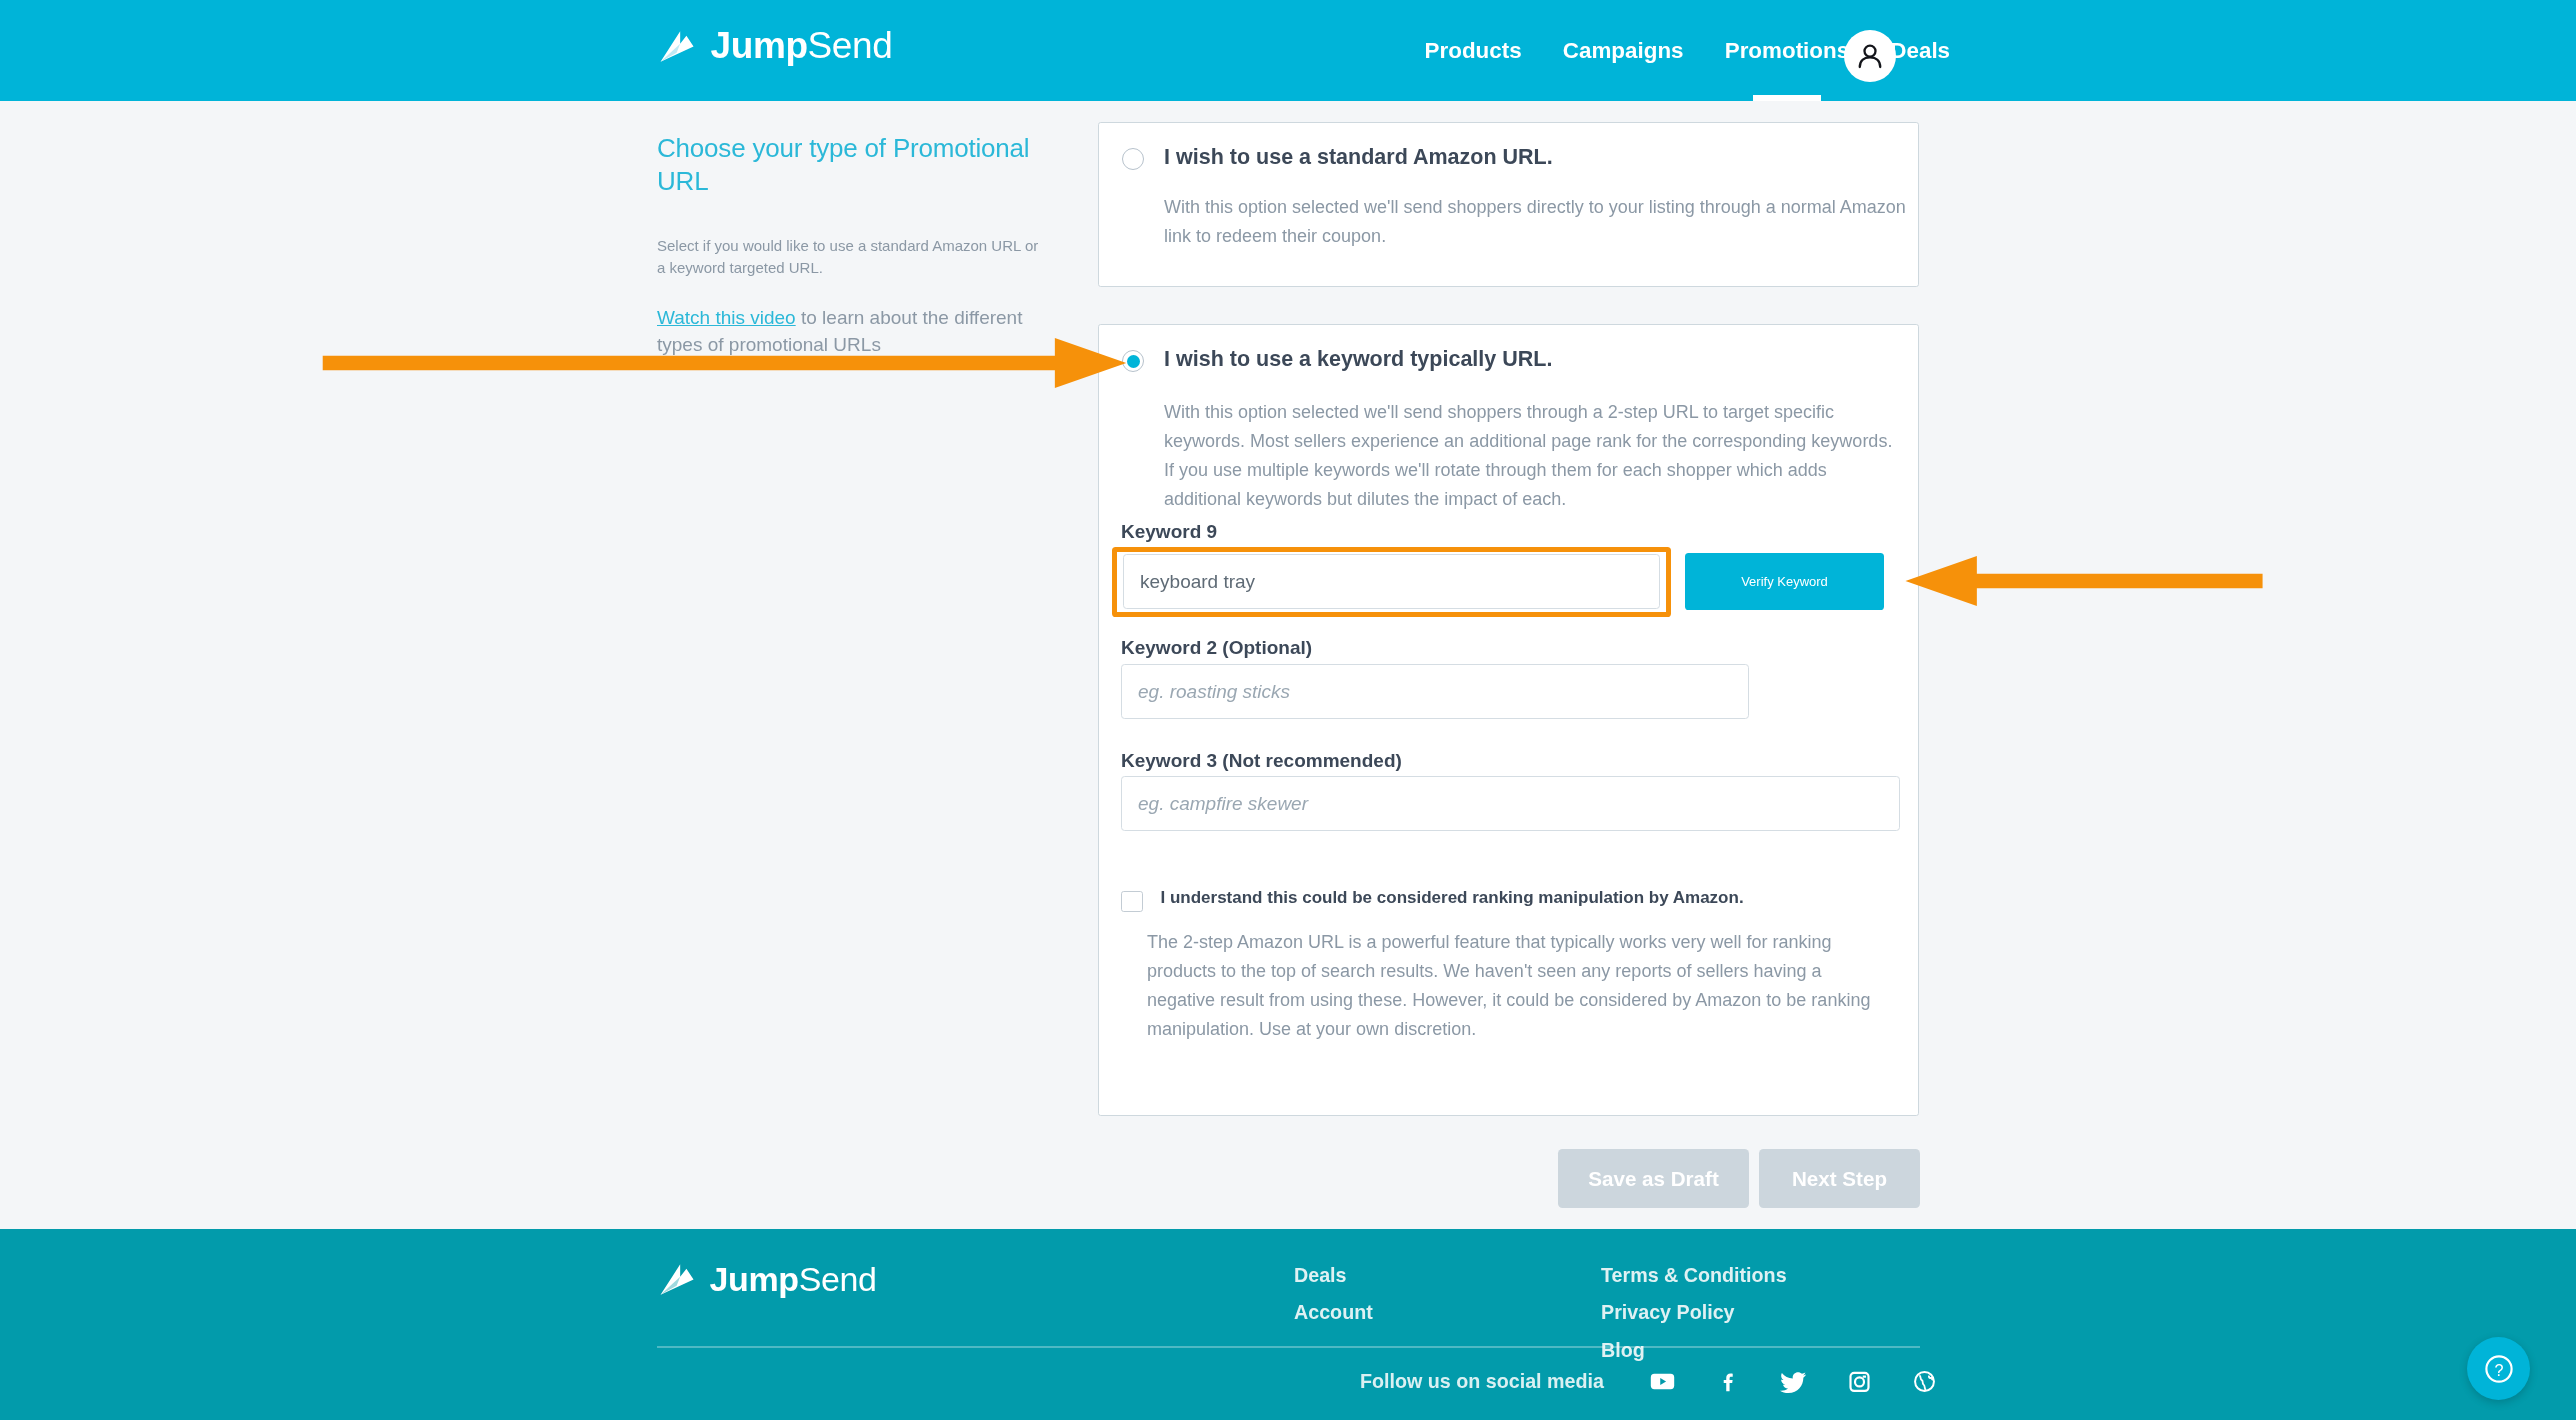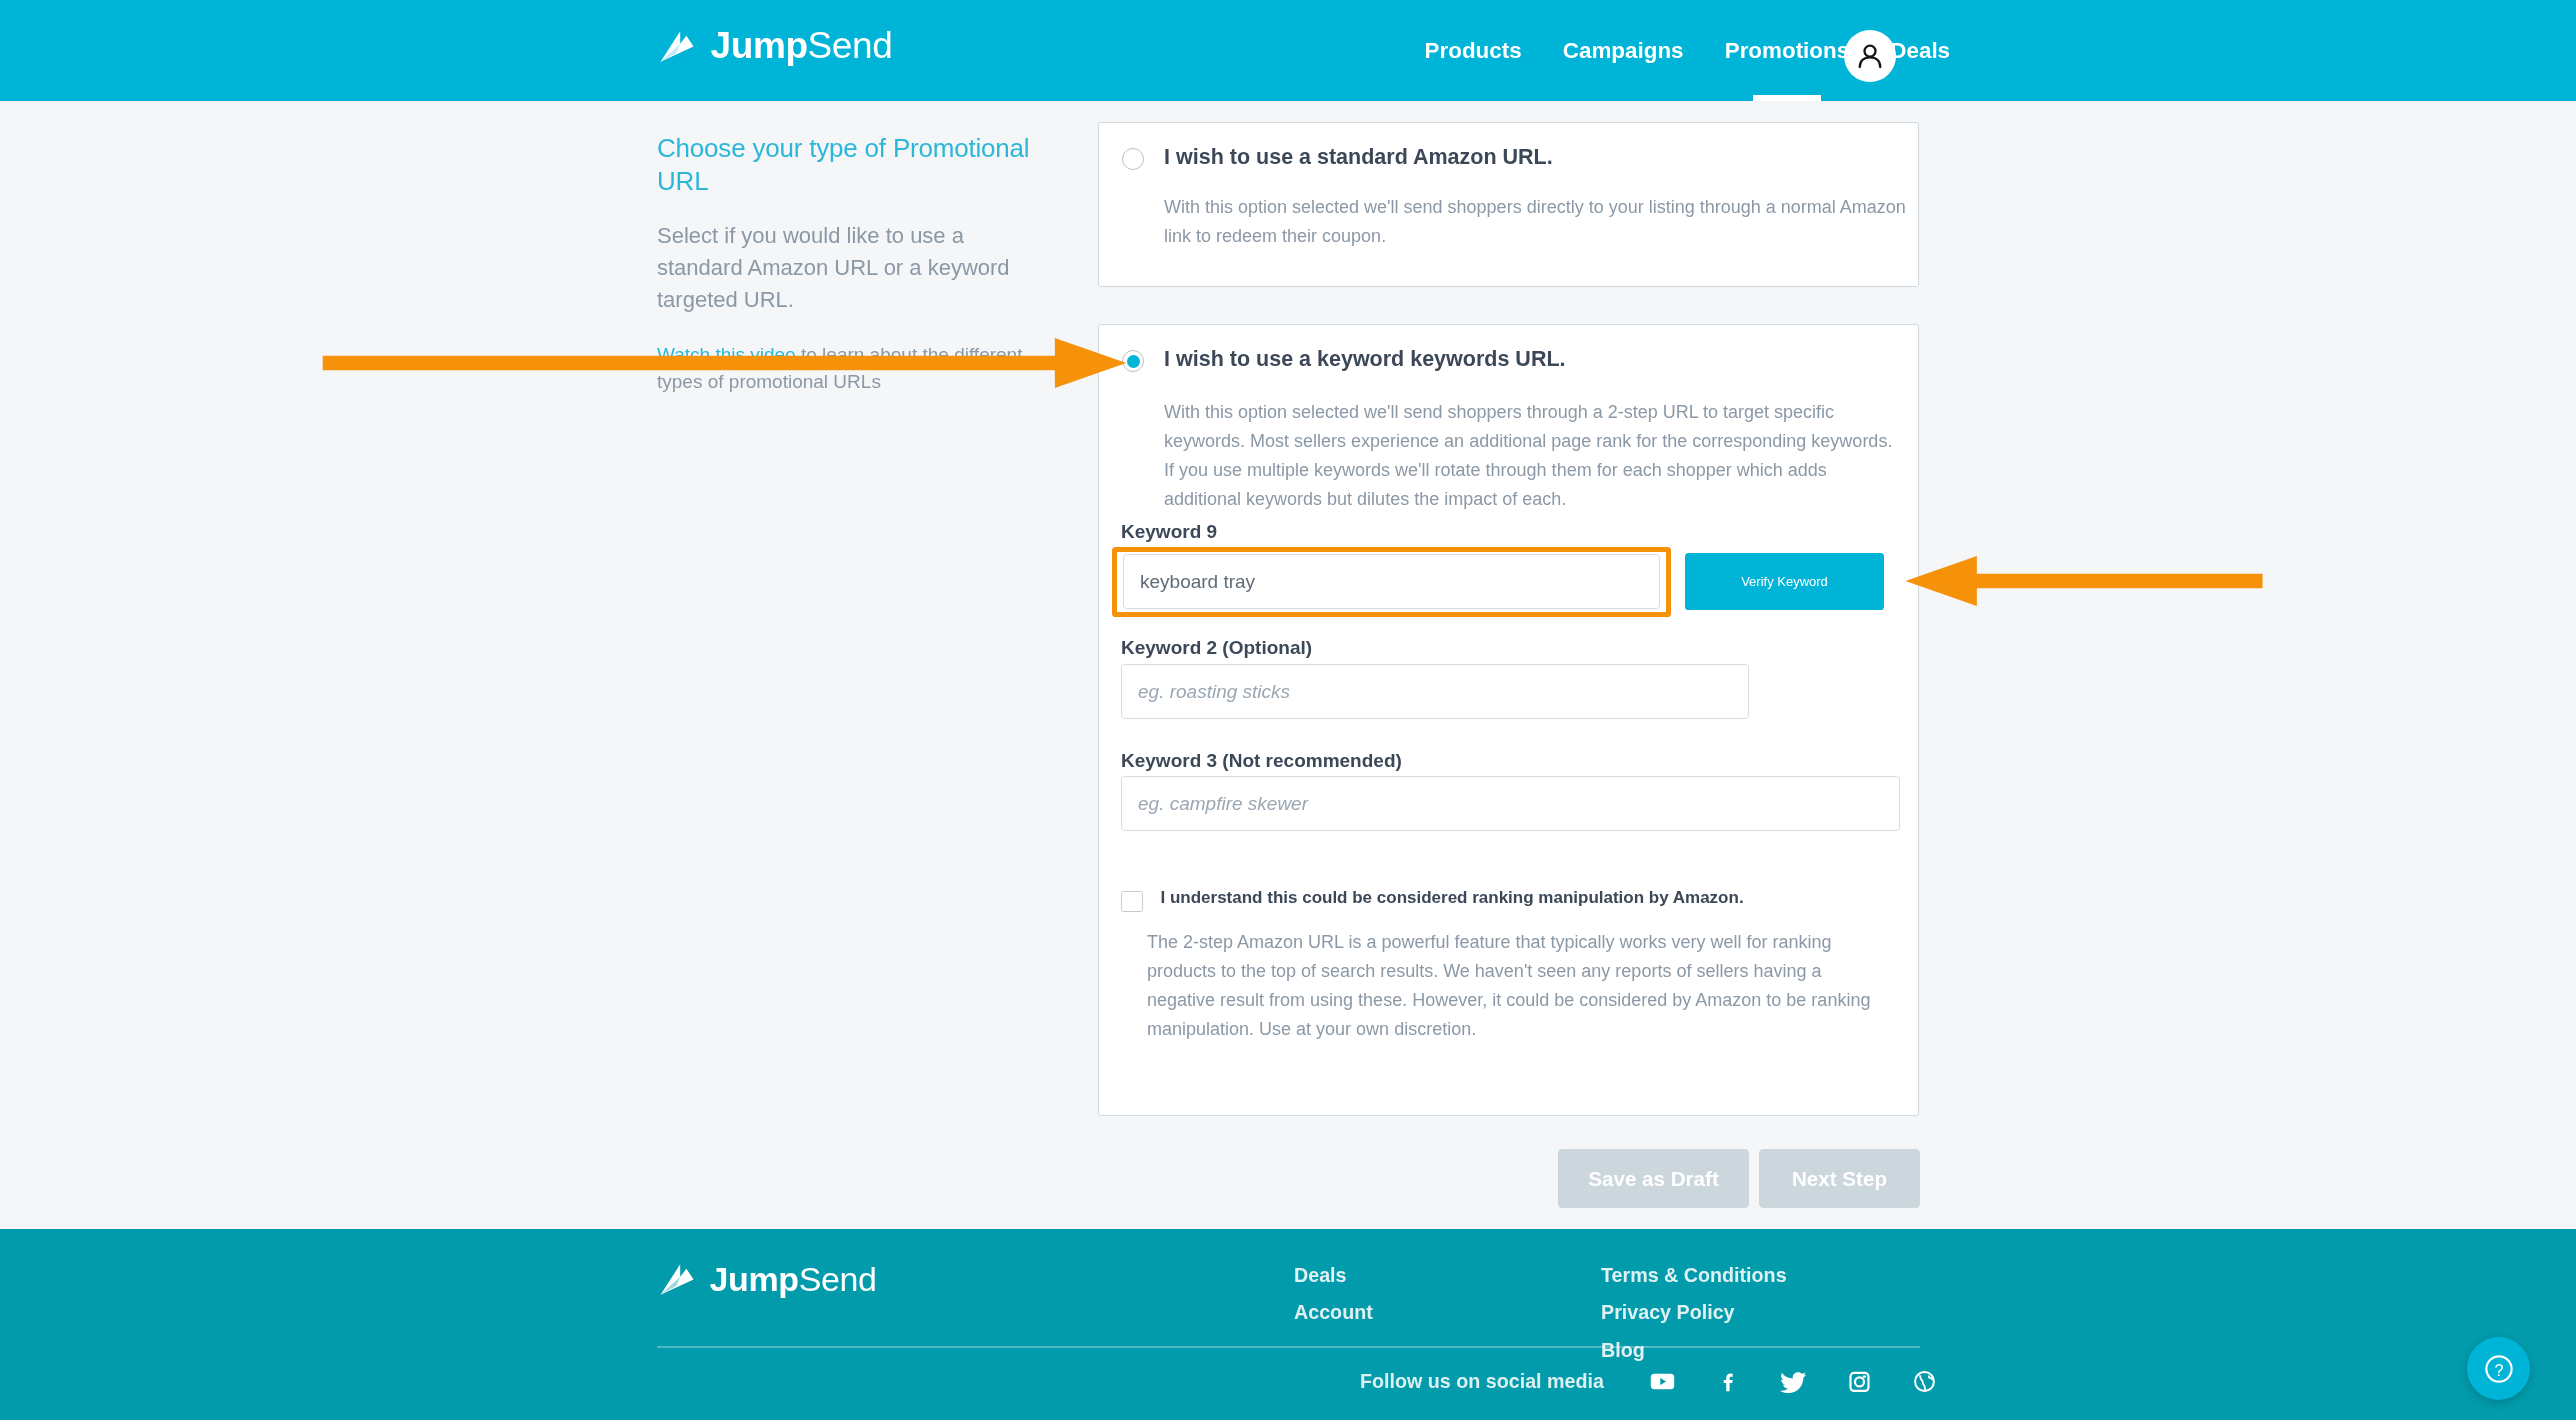--- a/index.html
+++ b/index.html
@@ -38,21 +38,21 @@
     border-radius: 50%; background: #ffffff; display: flex; align-items: center; justify-content: center;
     cursor: pointer;
   }
 
   
   .left-col { position: absolute; left: 657px; top: 132px; width: 385px; }
   .left-title {
     font-size: 26px; font-weight: 400; color: #2bb8d8; line-height: 1.25; letter-spacing: -0.2px;
   }
   .left-desc {
-    margin-top: 23px; font-size: 22px; color: #8b98a5; line-height: 1.45;
+    margin-top: 38px; font-size: 15px; color: #8b98a5; line-height: 1.45;
   }
   .left-desc2 { margin-top: 25px; font-size: 19px; color: #8b98a5; line-height: 1.45; }
   .link { color: #2bb8d8; text-decoration: underline; cursor: pointer; }
 
   
   .card {
     position: absolute; background: #ffffff; border: 1.8px solid #ced8de; border-radius: 2.7px; padding-left: 12px;
   }
   #card-standard { left: 1098px; top: 122px; width: 821px; height: 165px; }
   #card-keyword  { left: 1098px; top: 324px; width: 821px; height: 792px; }
@@ -198,21 +198,21 @@
     <div class="opt-row">
       <div class="radio"></div>
       <div class="opt-title">I wish to use a standard Amazon URL.</div>
     </div>
     <div class="opt-desc" id="desc-standard">With this option selected we'll send shoppers directly to your listing through a normal Amazon link to redeem their coupon.</div>
   </div>
 
   <div class="card" id="card-keyword">
     <div class="opt-row">
       <div class="radio checked"></div>
-      <div class="opt-title">I wish to use a keyword keywords URL.</div>
+      <div class="opt-title">I wish to use a keyword typically URL.</div>
     </div>
     <div class="opt-desc" id="desc-keyword">With this option selected we'll send shoppers through a 2-step URL to target specific keywords. Most sellers experience an additional page rank for the corresponding keywords. If you use multiple keywords we'll rotate through them for each shopper which adds additional keywords but dilutes the impact of each.</div>
   </div>
 
   <div class="field-label" id="kw1-label">Keyword 9</div>
   <input class="text-input" id="kw1-input" value="keyboard tray" style="">
   <div class="kw1-highlight"></div>
 
   <button class="verify-btn">Verify Keyword</button>
 

